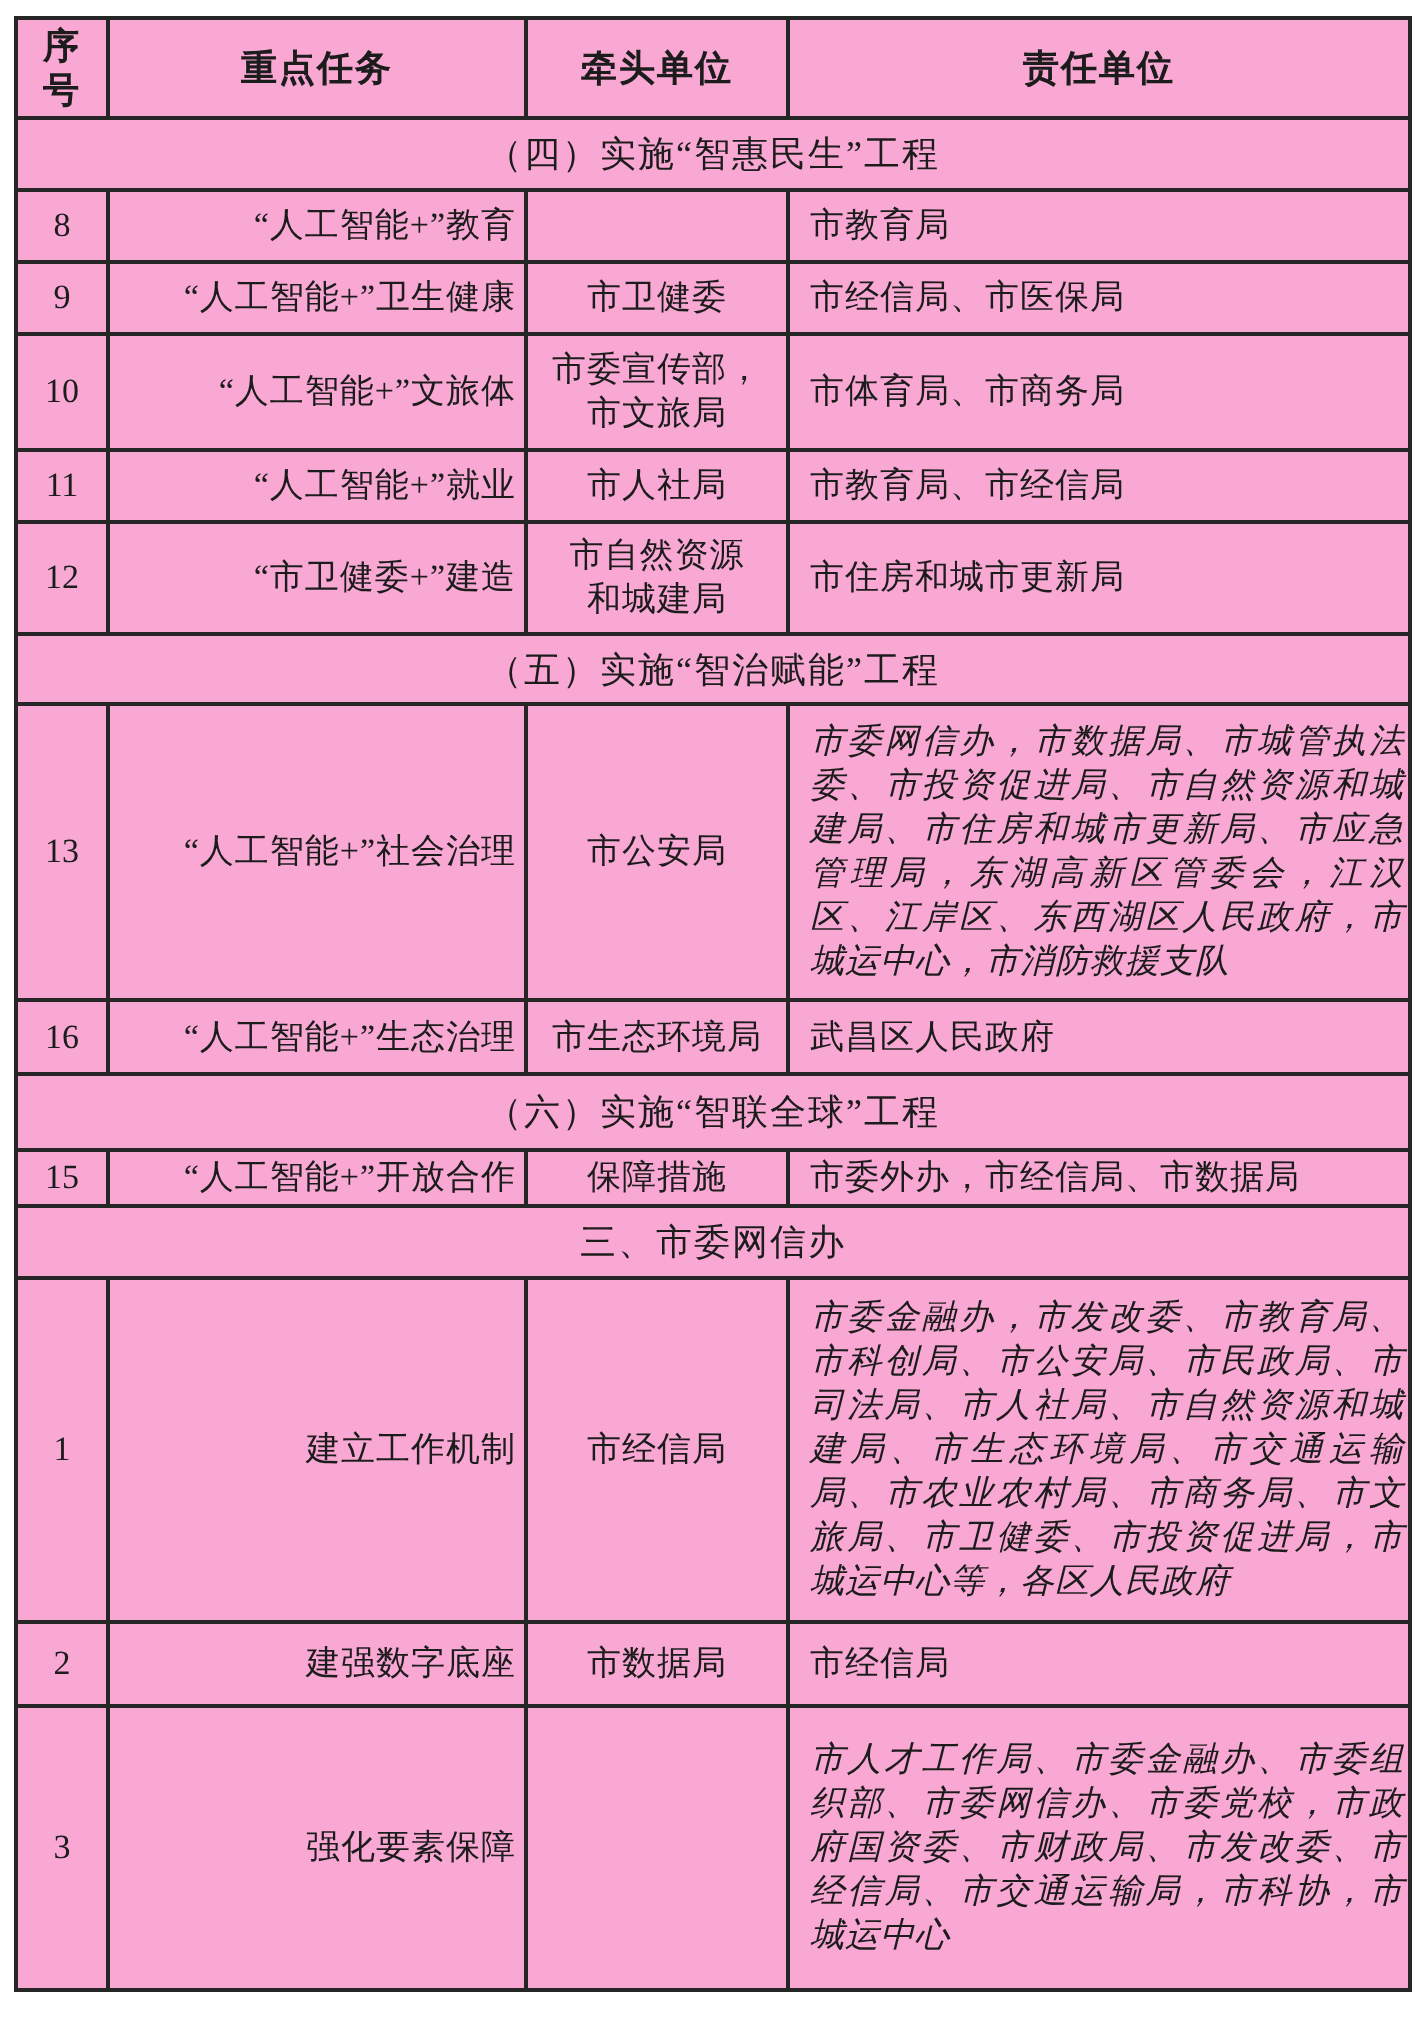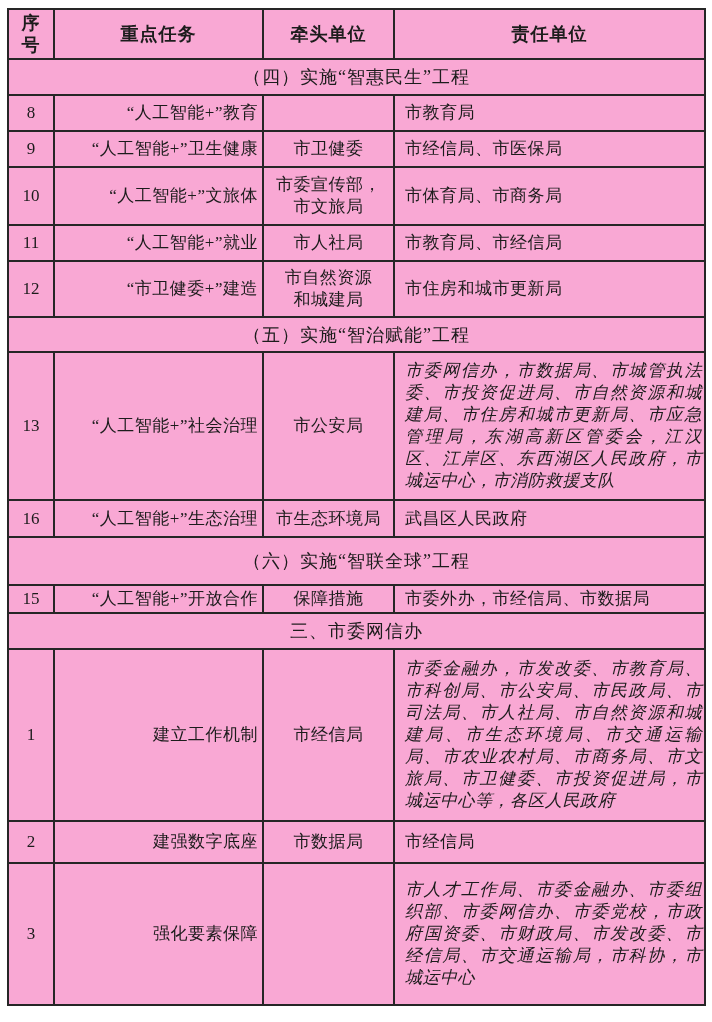--- a/index.html
+++ b/index.html
@@ -146,21 +146,21 @@
         <td class="cell-task">“人工智能+”社会治理</td>
         <td class="cell-lead">市公安局</td>
         <td class="cell-resp justify">市委网信办，市数据局、市城管执法委、市投资促进局、市自然资源和城建局、市住房和城市更新局、市应急管理局，东湖高新区管委会，江汉区、江岸区、东西湖区人民政府，市城运中心，市消防救援支队</td>
       </tr>
       <tr style="height:37px">
         <td class="cell-no">16</td>
         <td class="cell-task">“人工智能+”生态治理</td>
         <td class="cell-lead">市生态环境局</td>
         <td class="cell-resp">武昌区人民政府</td>
       </tr>
-      <tr style="height:48px">
+      <tr style="height:38px">
         <td class="cell-section" colspan="4">（六）实施“智联全球”工程</td>
       </tr>
       <tr style="height:24px">
         <td class="cell-no">15</td>
         <td class="cell-task">“人工智能+”开放合作</td>
         <td class="cell-lead">保障措施</td>
         <td class="cell-resp">市委外办，市经信局、市数据局</td>
       </tr>
       <tr style="height:36px">
         <td class="cell-section" colspan="4">三、市委网信办</td>

